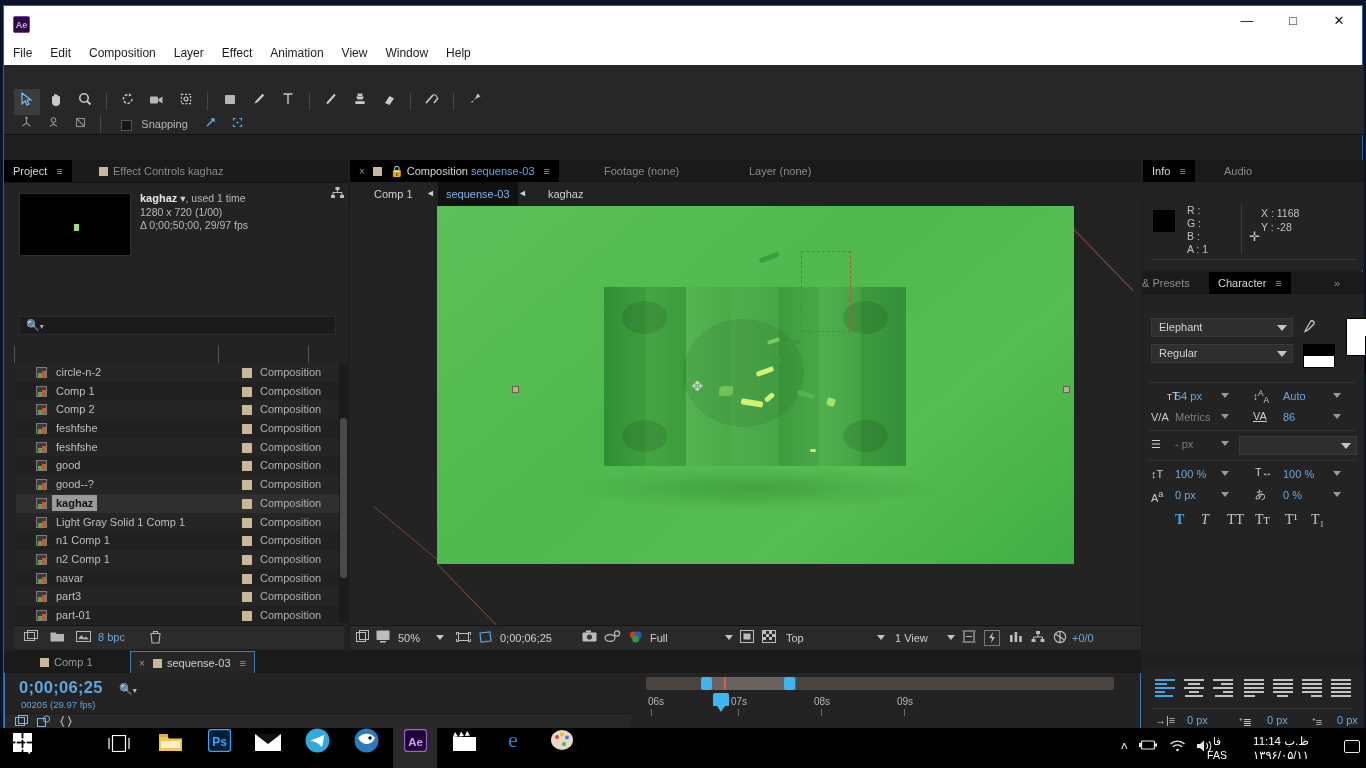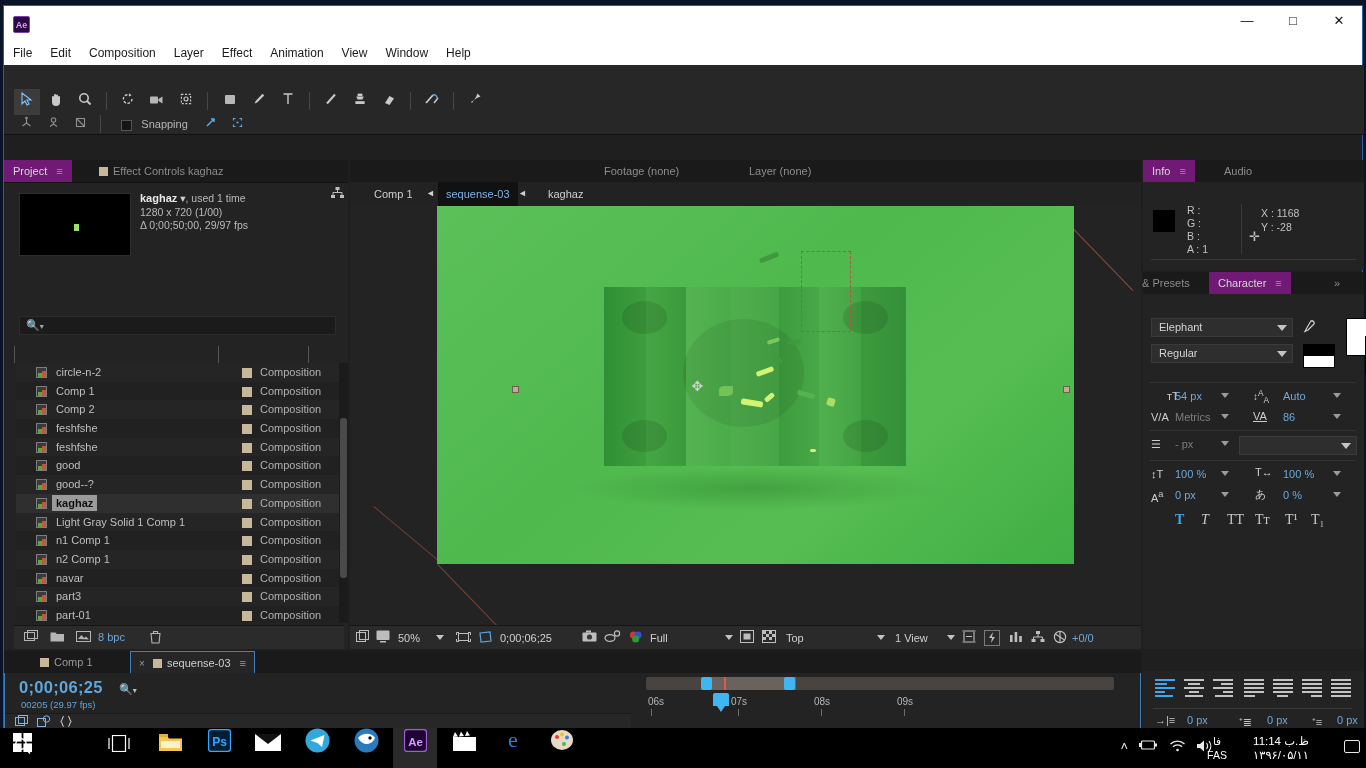--- a/index.html
+++ b/index.html
@@ -30,21 +30,21 @@
                  color:#1a1a1a; font-size:12px; cursor:default; }
 
   
   #ws { position:absolute; left:0; top:59px; right:0; bottom:0; background:#1f1f1f; }
 
   
   .panel { position:absolute; background:#1f1f1f; }
   .ptabs { height:22px; background:#1a1a1a; position:relative; }
   .ptab { position:absolute; top:0; height:22px; line-height:22px; padding:0 9px;
           color:#8d8d8d; font-size:11px; white-space:nowrap; }
-  .ptab.active { background:#701a75; color:#d6d6d6; }
+  .ptab.active { background:#000000; color:#d6d6d6; }
   .tabsq { display:inline-block; width:9px; height:9px; background:#c8b89a;
            vertical-align:-1px; margin-right:5px; }
   .hamb { display:inline-block; margin-left:6px; color:#9a9a9a; }
   .xclose { display:inline-block; margin-right:5px; color:#9a9a9a; font-size:10px; }
 
   
   #tools { left:0; top:0; width:1360px; height:70px; background:#272727;
            border-bottom:1px solid #111; }
   #tools .hdr { height:22px; line-height:22px; padding-left:22px; color:#cfcfcf; font-size:11px; }
   #toolrow { position:absolute; left:10px; top:24px; height:26px; }
@@ -513,20 +513,28 @@
                 <rect x="4.5" y="0" width="4" height="3" fill="#bdbdbd"></rect>
                 <rect x="0" y="8" width="4" height="3" fill="#bdbdbd"></rect>
                 <rect x="9" y="8" width="4" height="3" fill="#bdbdbd"></rect>
                 <path d="M6.5 3 L6.5 5.5 M2 8 L2 5.5 L11 5.5 L11 8" stroke="#bdbdbd" fill="none"></path>
               </svg></span>
           </div>
    </div>
 
    <div class="panel" id="comp">
      <div id="compTabs">
+       <div class="ptab active" style="left:0">
+         <span class="xclose">×</span>
+         <span class="tabsq"></span>
+         <span style="color:#cfcfcf">🔒</span>
+         <span>Composition</span>
+         <span style="color:#5fa6dd">sequense-03</span>
+         <span class="hamb">≡</span>
+       </div>
        <div class="ptab" style="left:245px">Footage (none)</div>
        <div class="ptab" style="left:390px">Layer (none)</div>
      </div>
 
      <div id="compBody">
        <div id="compNav">
          <span class="navitem" style="left:24px">Comp 1</span>
          <span class="navarrow" style="left:76px">◄</span>
          <span class="navitem cur" style="left:88px">sequense-03</span>
          <span class="navarrow" style="left:168px">◄</span>

